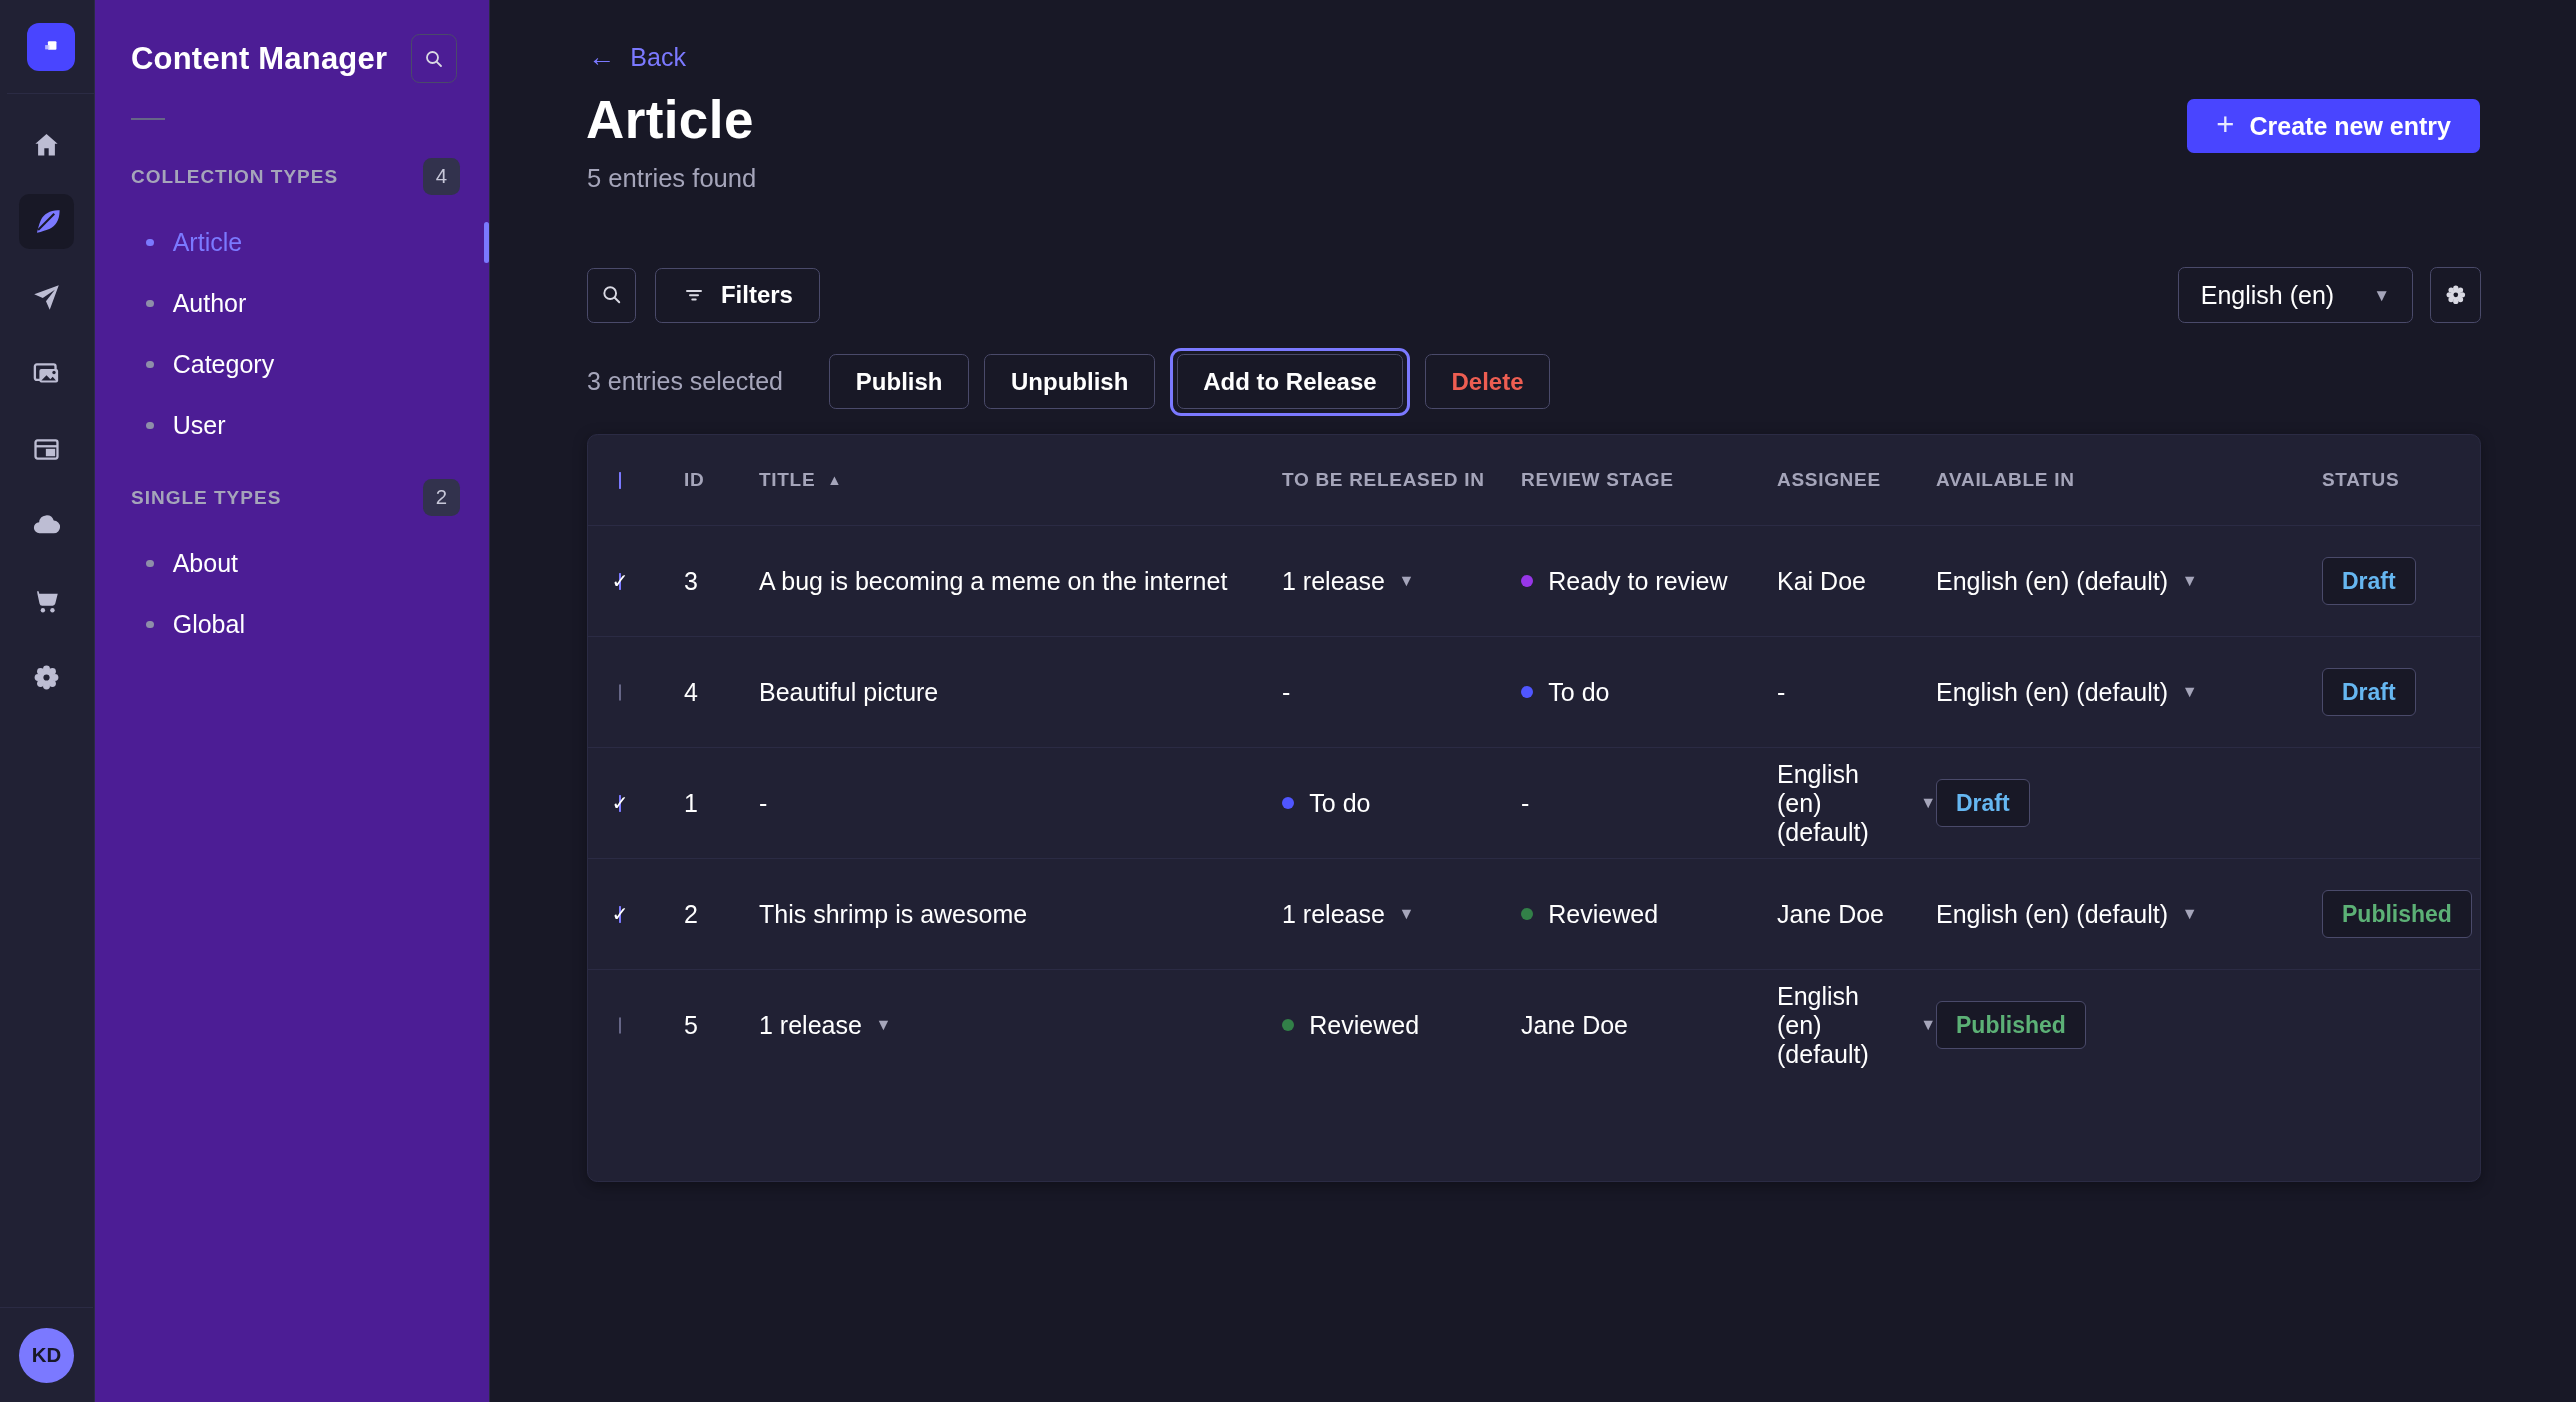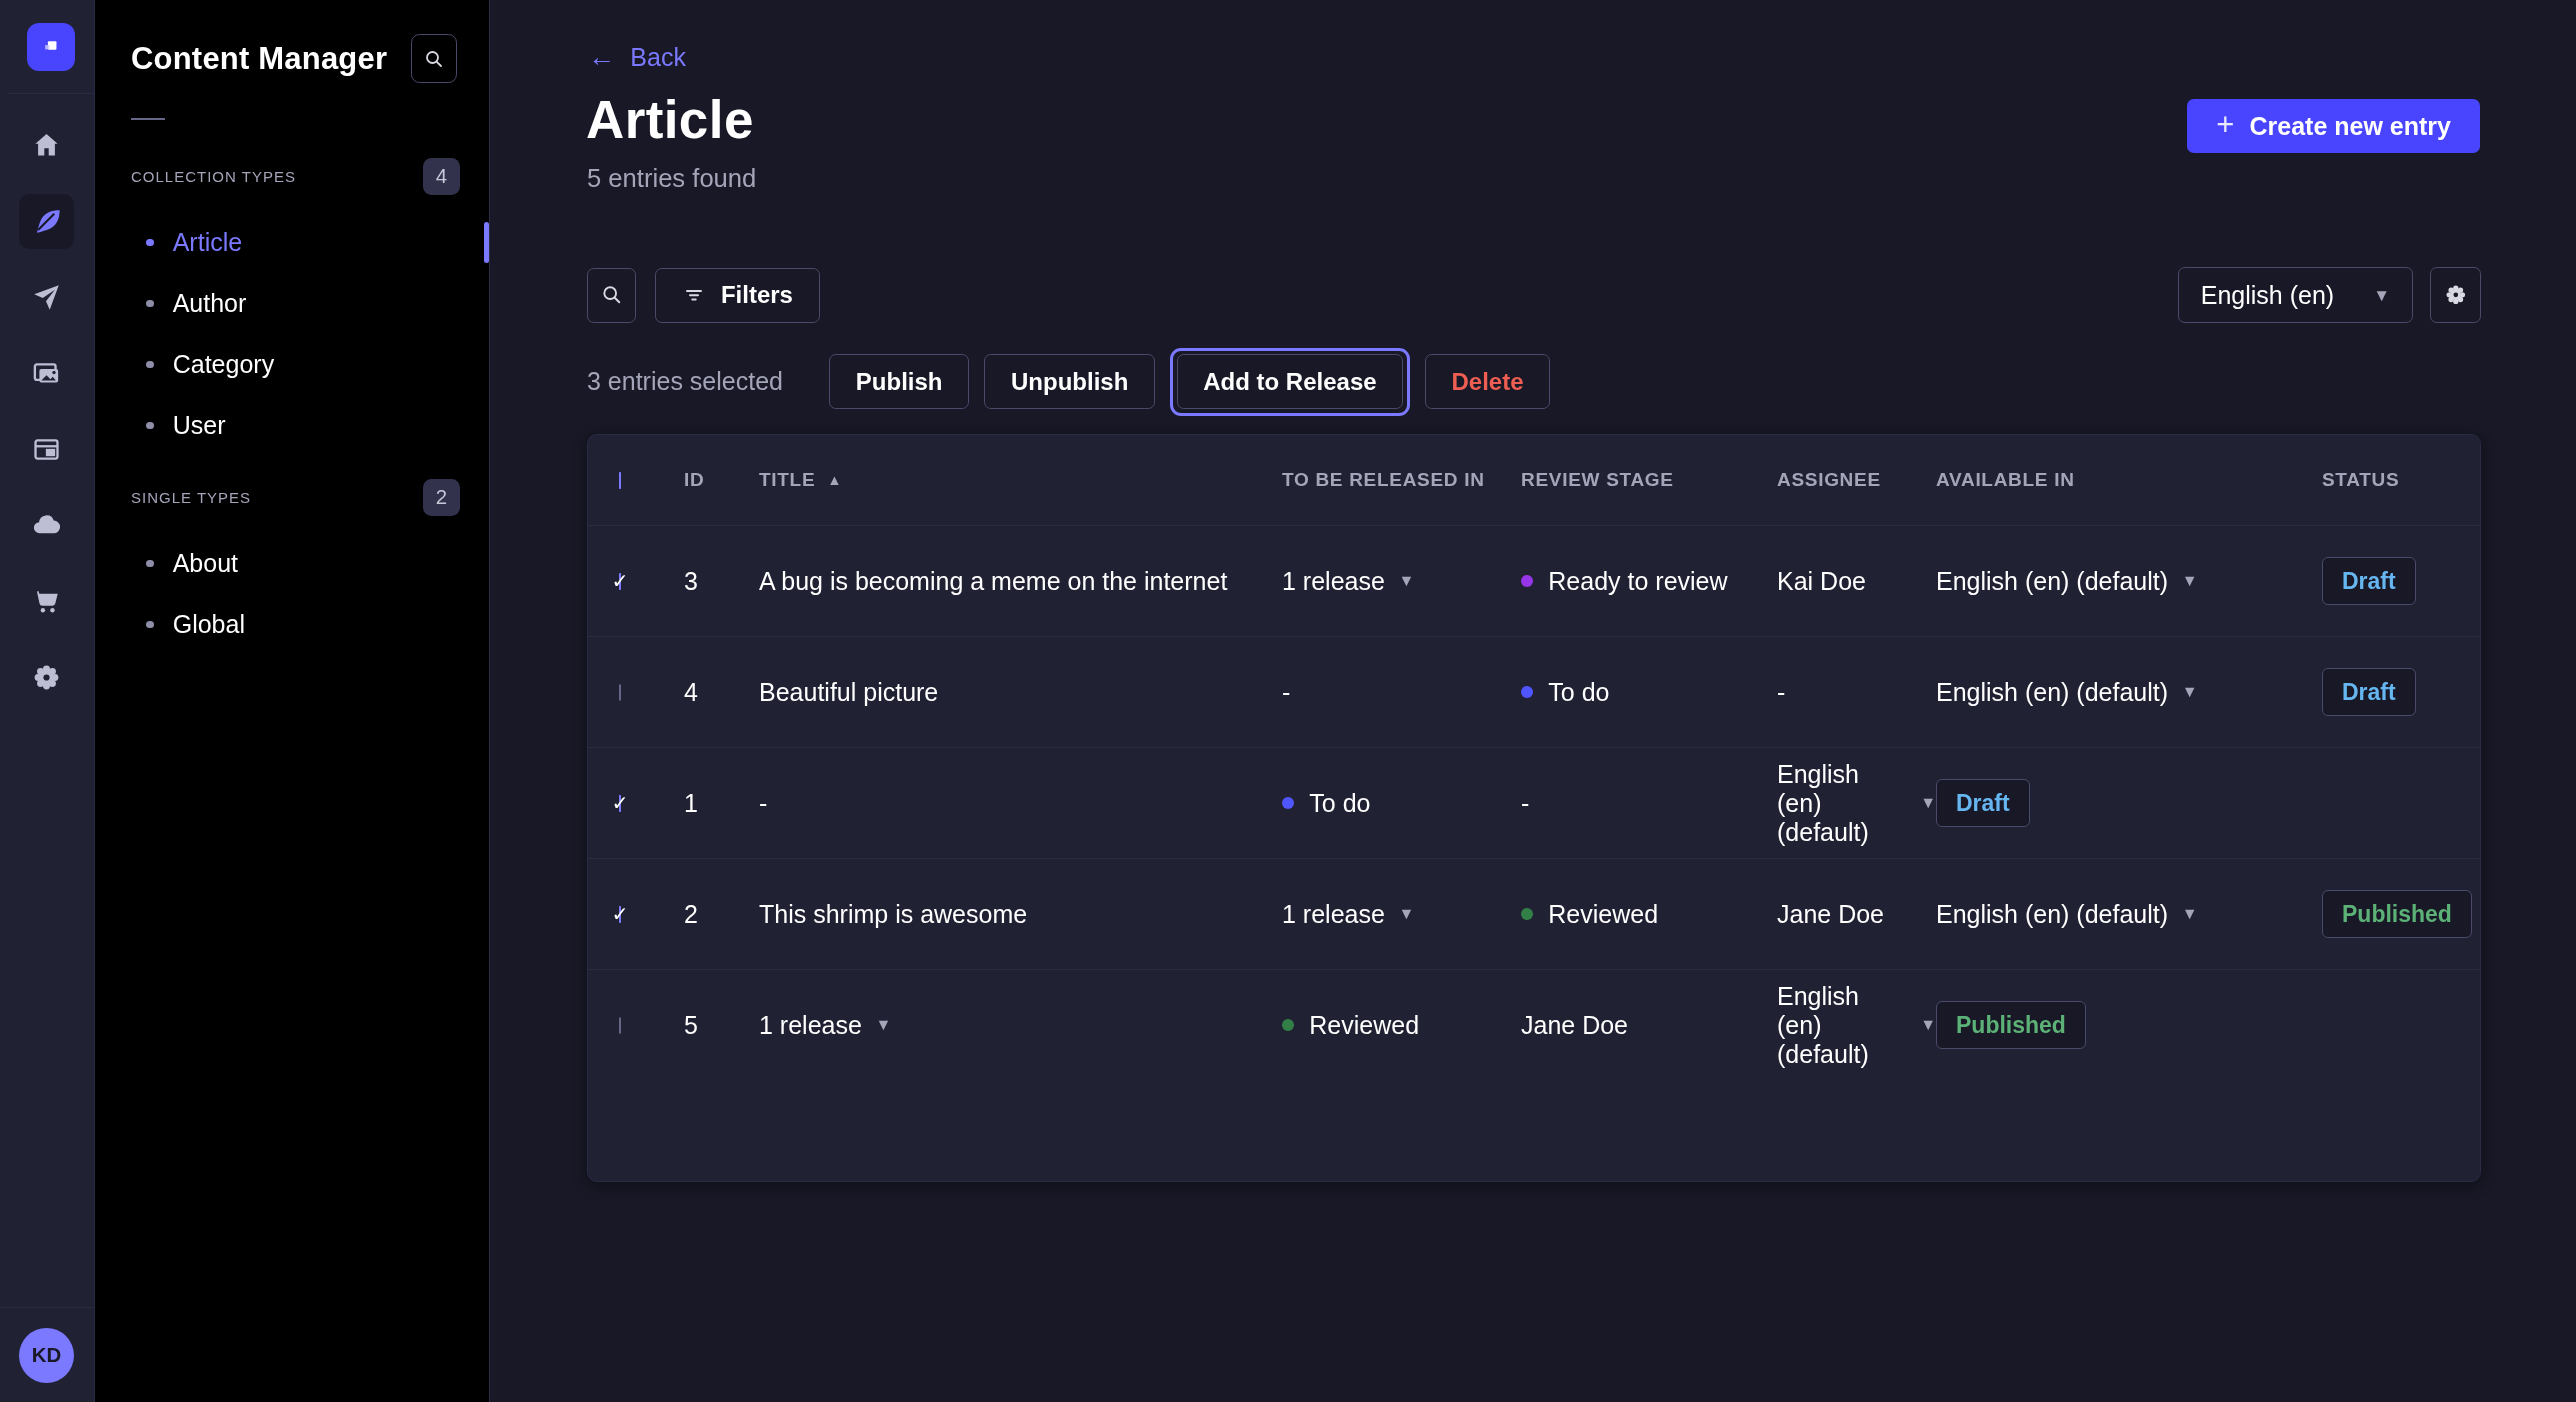--- a/index.html
+++ b/index.html
@@ -11,27 +11,27 @@
   .logo-wrap { height:94px; border-bottom:0.9px solid #2b2b44; display:flex; align-items:center; justify-content:center; }
   .logo { width:48px; height:48px; border-radius:12px; background:#4945ff; display:flex; align-items:center; justify-content:center; }
   .nav-items { position:absolute; top:118px; left:0; right:0.9px; display:flex; flex-direction:column; align-items:center; gap:21px; }
   .nav-item { width:55px; height:55px; border-radius:10.2px; display:flex; align-items:center; justify-content:center; cursor:pointer; }
   .nav-item.active { background:#181826; }
   .nav-item svg { width:31px; height:31px; }
   .nav-footer { position:absolute; bottom:0; left:0; right:0.9px; height:95px; border-top:0.9px solid #2b2b44; display:flex; align-items:center; justify-content:center; }
   .avatar { width:55px; height:55px; border-radius:50%; background:#7b79ff; display:flex; align-items:center; justify-content:center; font-size:20.4px; font-weight:700; color:#181826; cursor:pointer; }
 
   
-  .subnav { position:absolute; left:95px; top:0; bottom:0; width:395px; background:#000000; border-right:0.9px solid #2b2b44; }
+  .subnav { position:absolute; left:95px; top:0; bottom:0; width:395px; background:#4c1d95; border-right:0.9px solid #2b2b44; }
   .subnav-header { position:absolute; top:34px; left:36px; right:32px; display:flex; align-items:center; justify-content:space-between; }
   .subnav-title { font-size:31px; font-weight:700; letter-spacing:0.2px; }
   .icon-btn-sm { width:46px; height:49px; border:0.9px solid #4a4a6a; border-radius:8.5px; background:transparent; display:flex; align-items:center; justify-content:center; cursor:pointer; }
   .subnav-divider { position:absolute; top:118px; left:36px; width:34px; height:1.7px; background:#666687; }
   .section-label-row { position:absolute; left:36px; right:29px; display:flex; align-items:center; justify-content:space-between; }
-  .section-label { font-size:15px; font-weight:400; letter-spacing:1px; color:#a5a5ba; }
+  .section-label { font-size:19px; font-weight:700; letter-spacing:1px; color:#a5a5ba; }
   .badge { min-width:37px; height:37px; padding:0 8.5px; background:#32324d; border-radius:8.5px; display:flex; align-items:center; justify-content:center; font-size:20.4px; color:#c7c7d9; }
   .side-items { position:absolute; left:51px; right:17px; }
   .side-item { height:61px; display:flex; align-items:center; gap:19px; cursor:pointer; }
   .bullet { width:7.7px; height:7.7px; border-radius:50%; background:#8e8ea9; flex:none; }
   .side-item span.lbl { font-size:25px; color:#fff; }
   .side-item.active span.lbl { color:#7b79ff; }
   .side-item.active .bullet { background:#7b79ff; }
   .active-indicator { position:absolute; right:0; top:222px; width:5.1px; height:41px; border-radius:3.4px; background:#7b79ff; }
 
   

